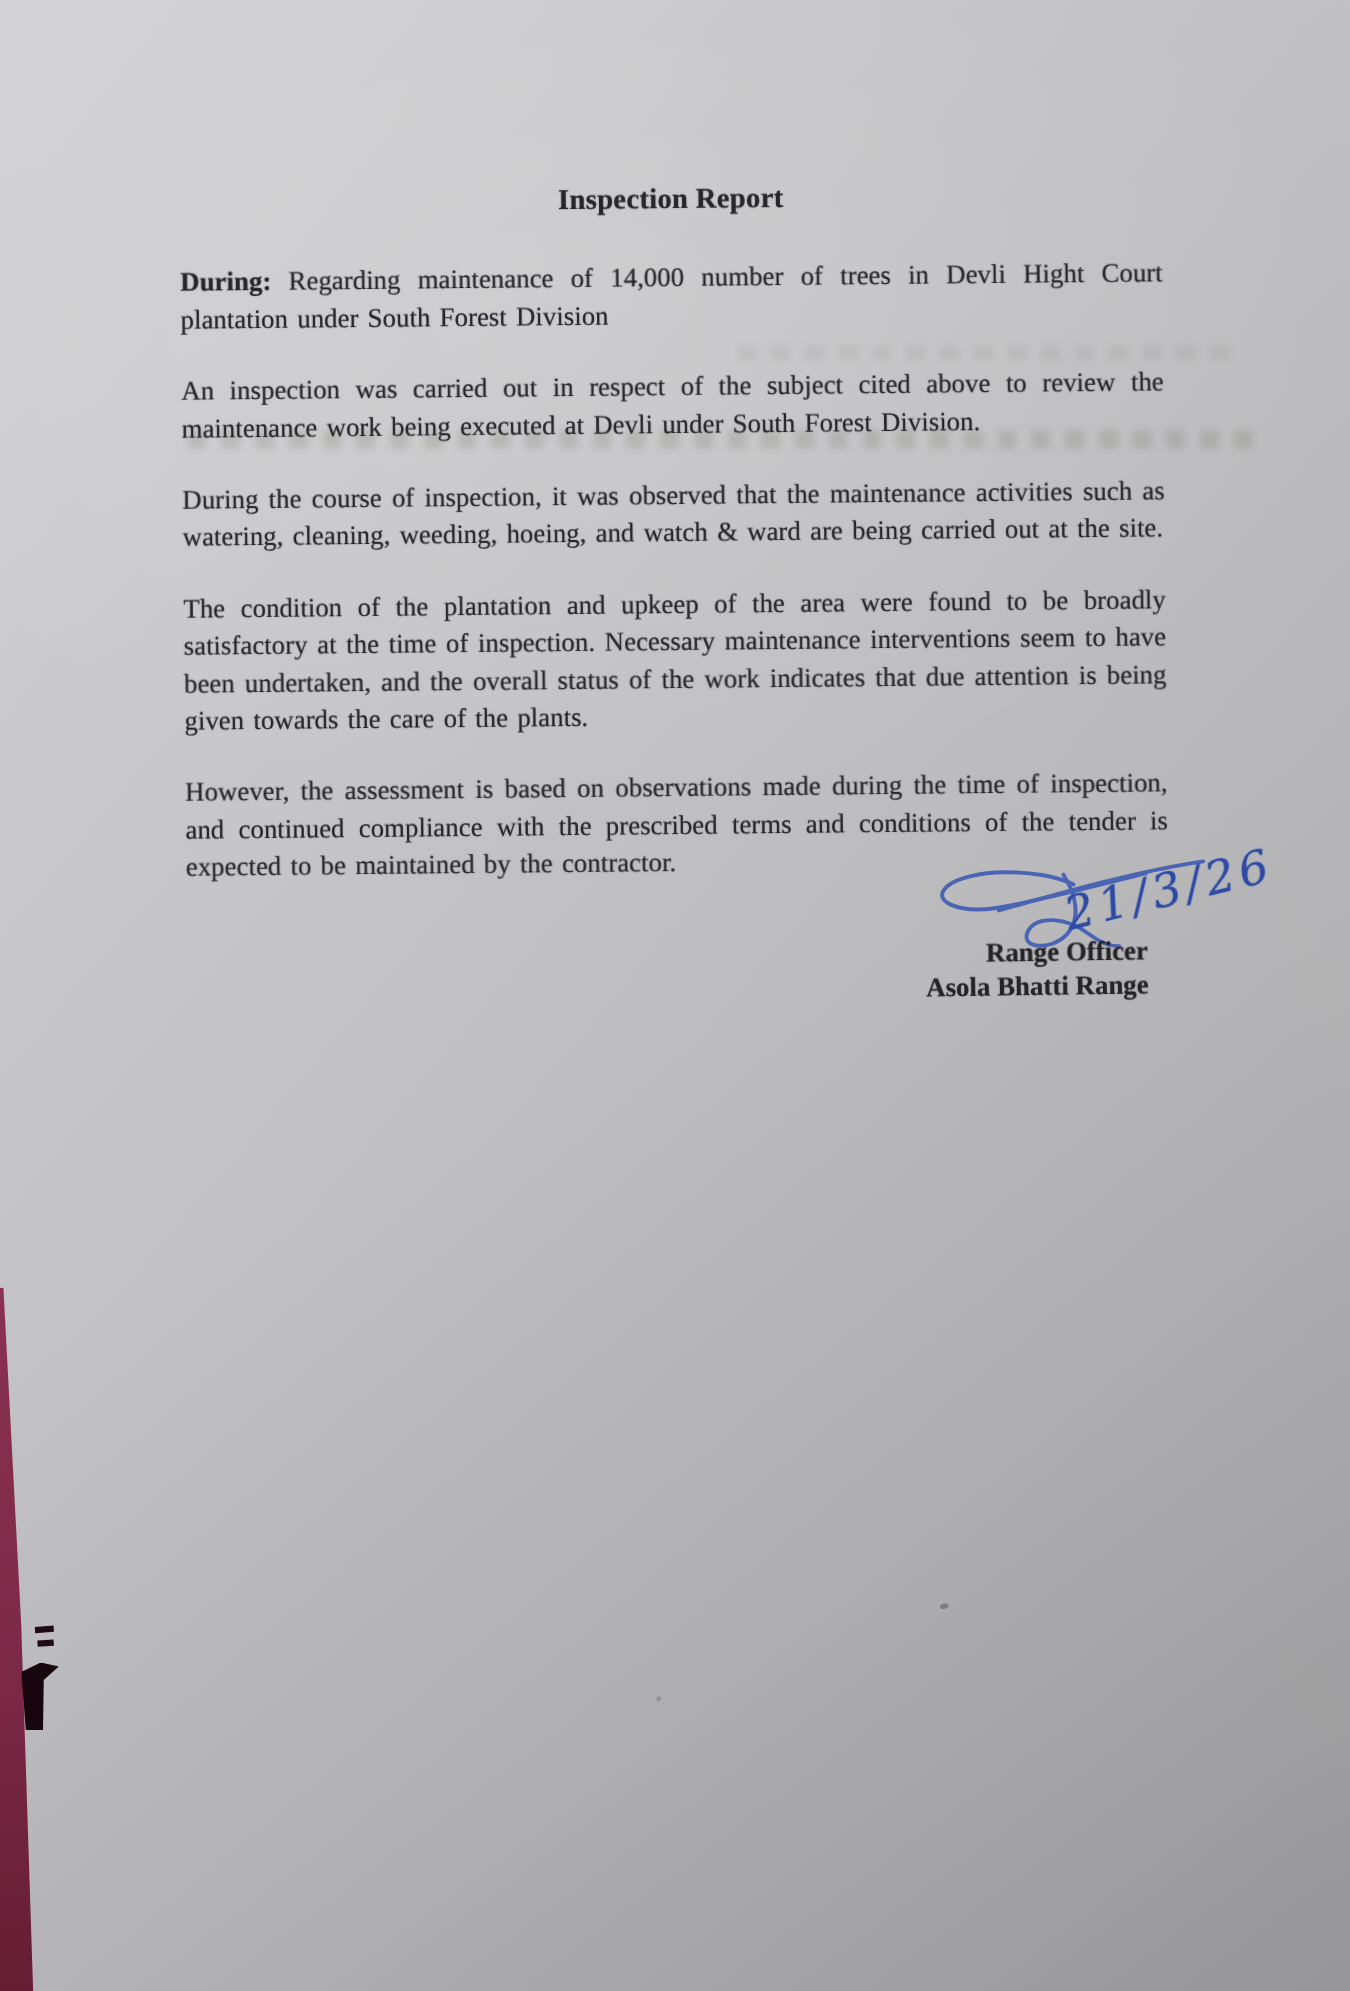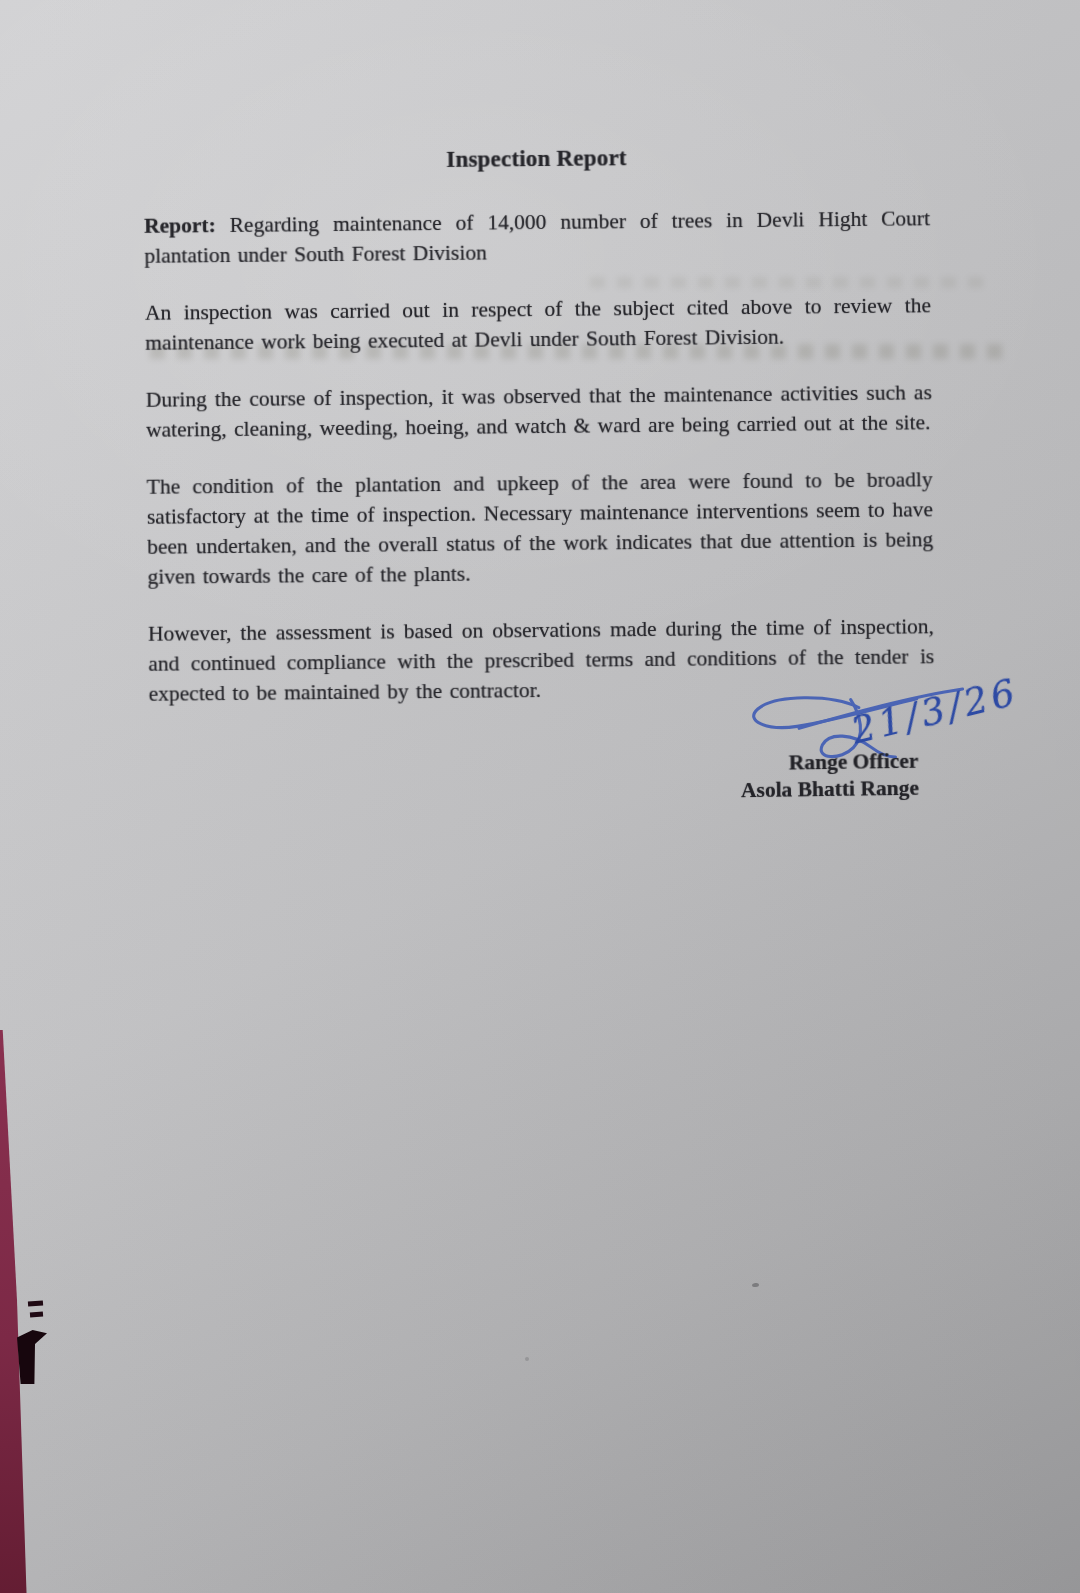--- a/index.html
+++ b/index.html
@@ -97,21 +97,21 @@
   <div class="backing-mark mark-eq-bottom"></div>
   <div class="backing-mark mark-glyph"></div>
 
   <div class="ghost ghost-1"></div>
   <div class="ghost ghost-2"></div>
   <div class="speck speck-1"></div>
   <div class="speck speck-2"></div>
 
   <div class="doc">
     <h1>Inspection Report</h1>
-    <p><span class="b">Report:</span> <span>Regarding maintenance of 14,000 number of trees in Devli Hight Court plantation  under South Forest Division</span></p>
+    <p><span class="b">During:</span> <span>Regarding maintenance of 14,000 number of trees in Devli Hight Court plantation  under South Forest Division</span></p>
     <p>An inspection was carried out in respect of the subject cited above to review the maintenance work being executed at Devli under South Forest Division.</p>
     <p>During the course of inspection, it was observed that the maintenance activities such as watering, cleaning, weeding, hoeing, and watch &amp; ward are being carried out at the site.</p>
     <p>The condition of the plantation and upkeep of the area were found to be broadly satisfactory at the time of inspection. Necessary maintenance interventions seem to have been undertaken, and the overall status of the work indicates that due attention is being given towards the care of the plants.</p>
     <p>However, the assessment is based on observations made during the time of inspection, and continued compliance with the prescribed terms and conditions of the tender is expected to be maintained by the contractor.</p>
   </div>
 
   <div class="sig-area">
     <svg class="sig-svg" width="230" height="92" viewBox="0 0 230 92">
       <g fill="none" stroke="#3c59b4" stroke-width="3.1" stroke-linecap="round" opacity="0.88">
         <path d="M 118 24 C 90 10 34 10 17 24 C 3 36 26 46 56 42 C 96 36 140 24 176 16"></path>

